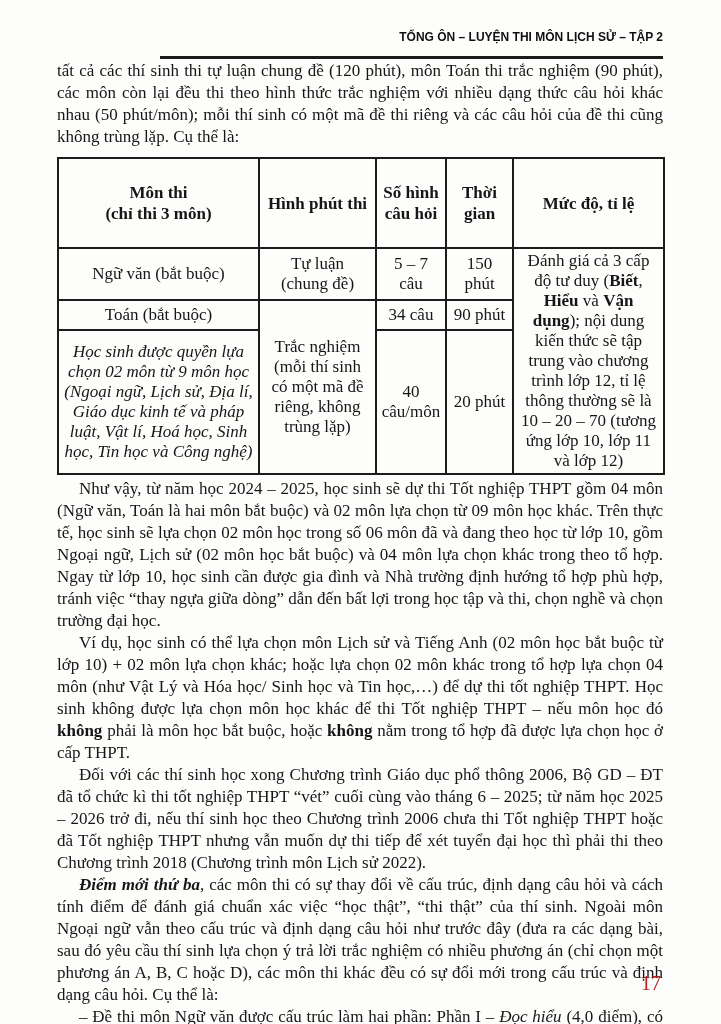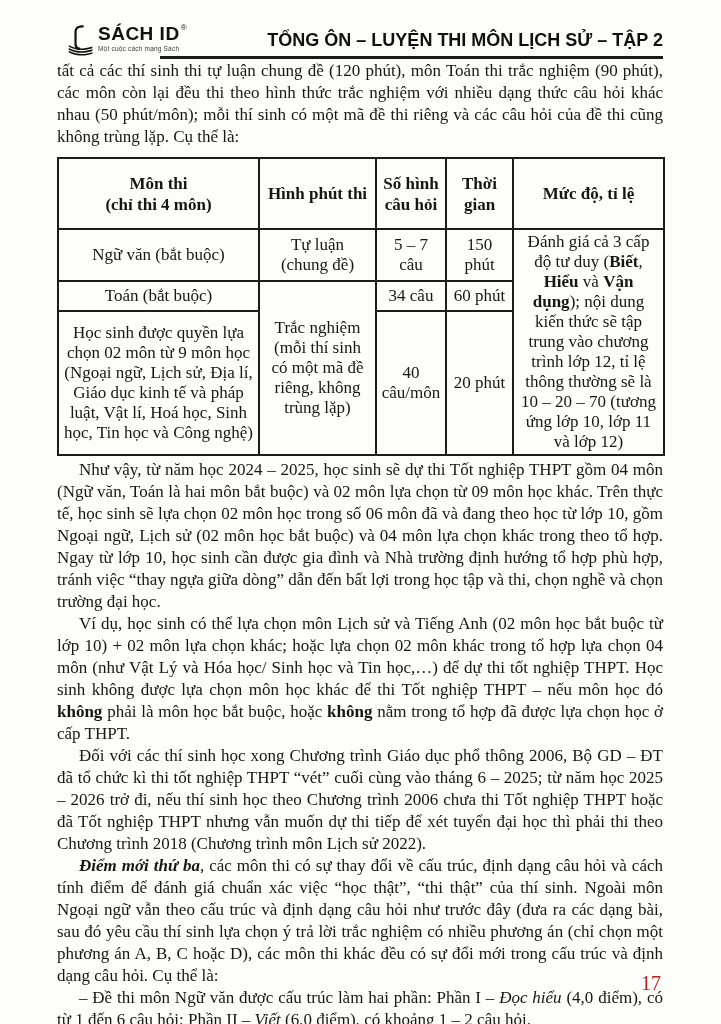--- a/index.html
+++ b/index.html
@@ -23,21 +23,21 @@
     font-weight:bold;font-size:19px;letter-spacing:.5px;color:#111;line-height:20px;
   }
   .registered{font-family:"Liberation Sans",sans-serif;font-size:8px;line-height:8px;margin-left:1px;color:#111;}
   .tagline{
     font-family:"Liberation Sans","DejaVu Sans",sans-serif;
     font-size:6.5px;color:#3a3a3a;margin-top:1px;letter-spacing:.2px;
   }
   .header-title{
     position:absolute;right:0;top:10px;
     font-family:"Liberation Sans","DejaVu Sans",sans-serif;
-    font-weight:bold;font-size:18px;color:#101010;
+    font-weight:bold;font-size:12px;color:#101010;
     letter-spacing:0;white-space:nowrap;
   }
   .header-rule{
     position:absolute;left:160px;top:56px;width:503px;height:3px;
     background:#1a1a1a;
   }
   
   .content{position:absolute;left:57px;top:60px;width:606px;}
   .para{
     margin:0;
@@ -55,69 +55,54 @@
   }
   table.exam td{
     border:2px solid #1c1c1c;
     text-align:center;vertical-align:middle;
     font-size:17px;line-height:20px;
     padding:2px 4px;
     color:#161616;
   }
   tr.thead td{font-weight:bold;line-height:21px;}
   td.muc-do{line-height:21px;padding:2px 3px;}
-  td.wide-cell{padding:2px 6px;}
+  td.wide-cell{padding:2px 6px;font-style:italic;}
   
   .page-number{
     position:absolute;right:60px;top:972px;
     font-size:20px;color:#b91c1c;
   }
 </style>
 </head>
 <body>
 
 <div class="page">
 
   <div class="header">
-    <div class="logo">
-      <svg width="28" height="32" viewBox="0 0 32 36" aria-hidden="true">
-        <path d="M19 1 C11 1 8.5 3.5 8.5 10 L8.5 22 C8.5 27 10.5 29.5 15 29.5 L15 26.8 C12 26.8 11 25 11 21.5 L11 9.5 C11 5 12.8 3.6 19 3.6 Z" fill="#111"></path>
-        <path d="M2 24 C12 28.5 20 28.5 29 25.5 L29 27.3 C20 30.3 12 30.3 2 25.8 Z" fill="#111"></path>
-        <path d="M2 27.2 C12 31.7 20 31.7 29 28.7 L29 30.5 C20 33.5 12 33.5 2 29 Z" fill="#111"></path>
-        <path d="M2 30.4 C12 34.9 20 34.9 29 31.9 L29 33.7 C20 36.7 12 36.7 2 32.2 Z" fill="#111"></path>
-      </svg>
-      <div class="logo-textwrap">
-        <div class="brand-line">
-          <span class="brand">SÁCH ID</span>
-          <span class="registered">®</span>
-        </div>
-        <span class="tagline">Một cuộc cách mạng Sách</span>
-      </div>
-    </div>
     <div class="header-title">TỔNG ÔN – LUYỆN THI MÔN LỊCH SỬ – TẬP 2</div>
   </div>
   <div class="header-rule"></div>
 
   <div class="content">
 
     <p class="para"><span>tất cả các thí sinh thi tự luận chung đề (120 phút), môn Toán thi trắc nghiệm (90 phút), các môn còn lại đều thi theo hình thức trắc nghiệm với nhiều dạng thức câu hỏi khác nhau (50 phút/môn); mỗi thí sinh có một mã đề thi riêng và các câu hỏi của đề thi cũng không trùng lặp. Cụ thể là:</span></p>
 
     <table class="exam">
       <colgroup>
         <col style="width:201px">
           <col style="width:117px">
           <col style="width:70px">
           <col style="width:67px">
           <col style="width:151px">
       </colgroup>
       <tbody>
-          <tr class="thead" style="height:71px">
+          <tr class="thead" style="height:90px">
         <td>
           <div>Môn thi</div>
-          <div>(chỉ thi 4 môn)</div>
+          <div>(chỉ thi 3 môn)</div>
         </td>
         <td>Hình phút thi</td>
         <td>Số hình câu hỏi</td>
         <td>Thời gian</td>
         <td>Mức độ, tỉ lệ</td>
       </tr>
       <tr style="height:52px">
         <td>Ngữ văn (bắt buộc)</td>
         <td>
           <div>Tự luận</div>
@@ -130,21 +115,21 @@
         <td>
           <div>150</div>
           <div>phút</div>
         </td>
         <td class="muc-do" rowspan="3"><span>Đánh giá cả 3 cấp độ tư duy (</span><span class="b">Biết</span><span>, </span><span class="b">Hiểu</span><span> và </span><span class="b">Vận dụng</span><span>); nội dung kiến thức sẽ tập trung vào chương trình lớp 12, tỉ lệ thông thường sẽ là 10 – 20 – 70 (tương ứng lớp 10, lớp 11 và lớp 12)</span></td>
       </tr>
       <tr style="height:28px">
         <td>Toán (bắt buộc)</td>
         <td rowspan="2">Trắc nghiệm (mỗi thí sinh có một mã đề riêng, không trùng lặp)</td>
         <td>34 câu</td>
-        <td>60 phút</td>
+        <td>90 phút</td>
       </tr>
       <tr style="height:144px">
         <td class="wide-cell">Học sinh được quyền lựa chọn 02 môn từ 9 môn học (Ngoại ngữ, Lịch sử, Địa lí, Giáo dục kinh tế và pháp luật, Vật lí, Hoá học, Sinh học, Tin học và Công nghệ)</td>
         <td>
           <div>40</div>
           <div>câu/môn</div>
         </td>
         <td>20 phút</td>
       </tr>
     </tbody>

